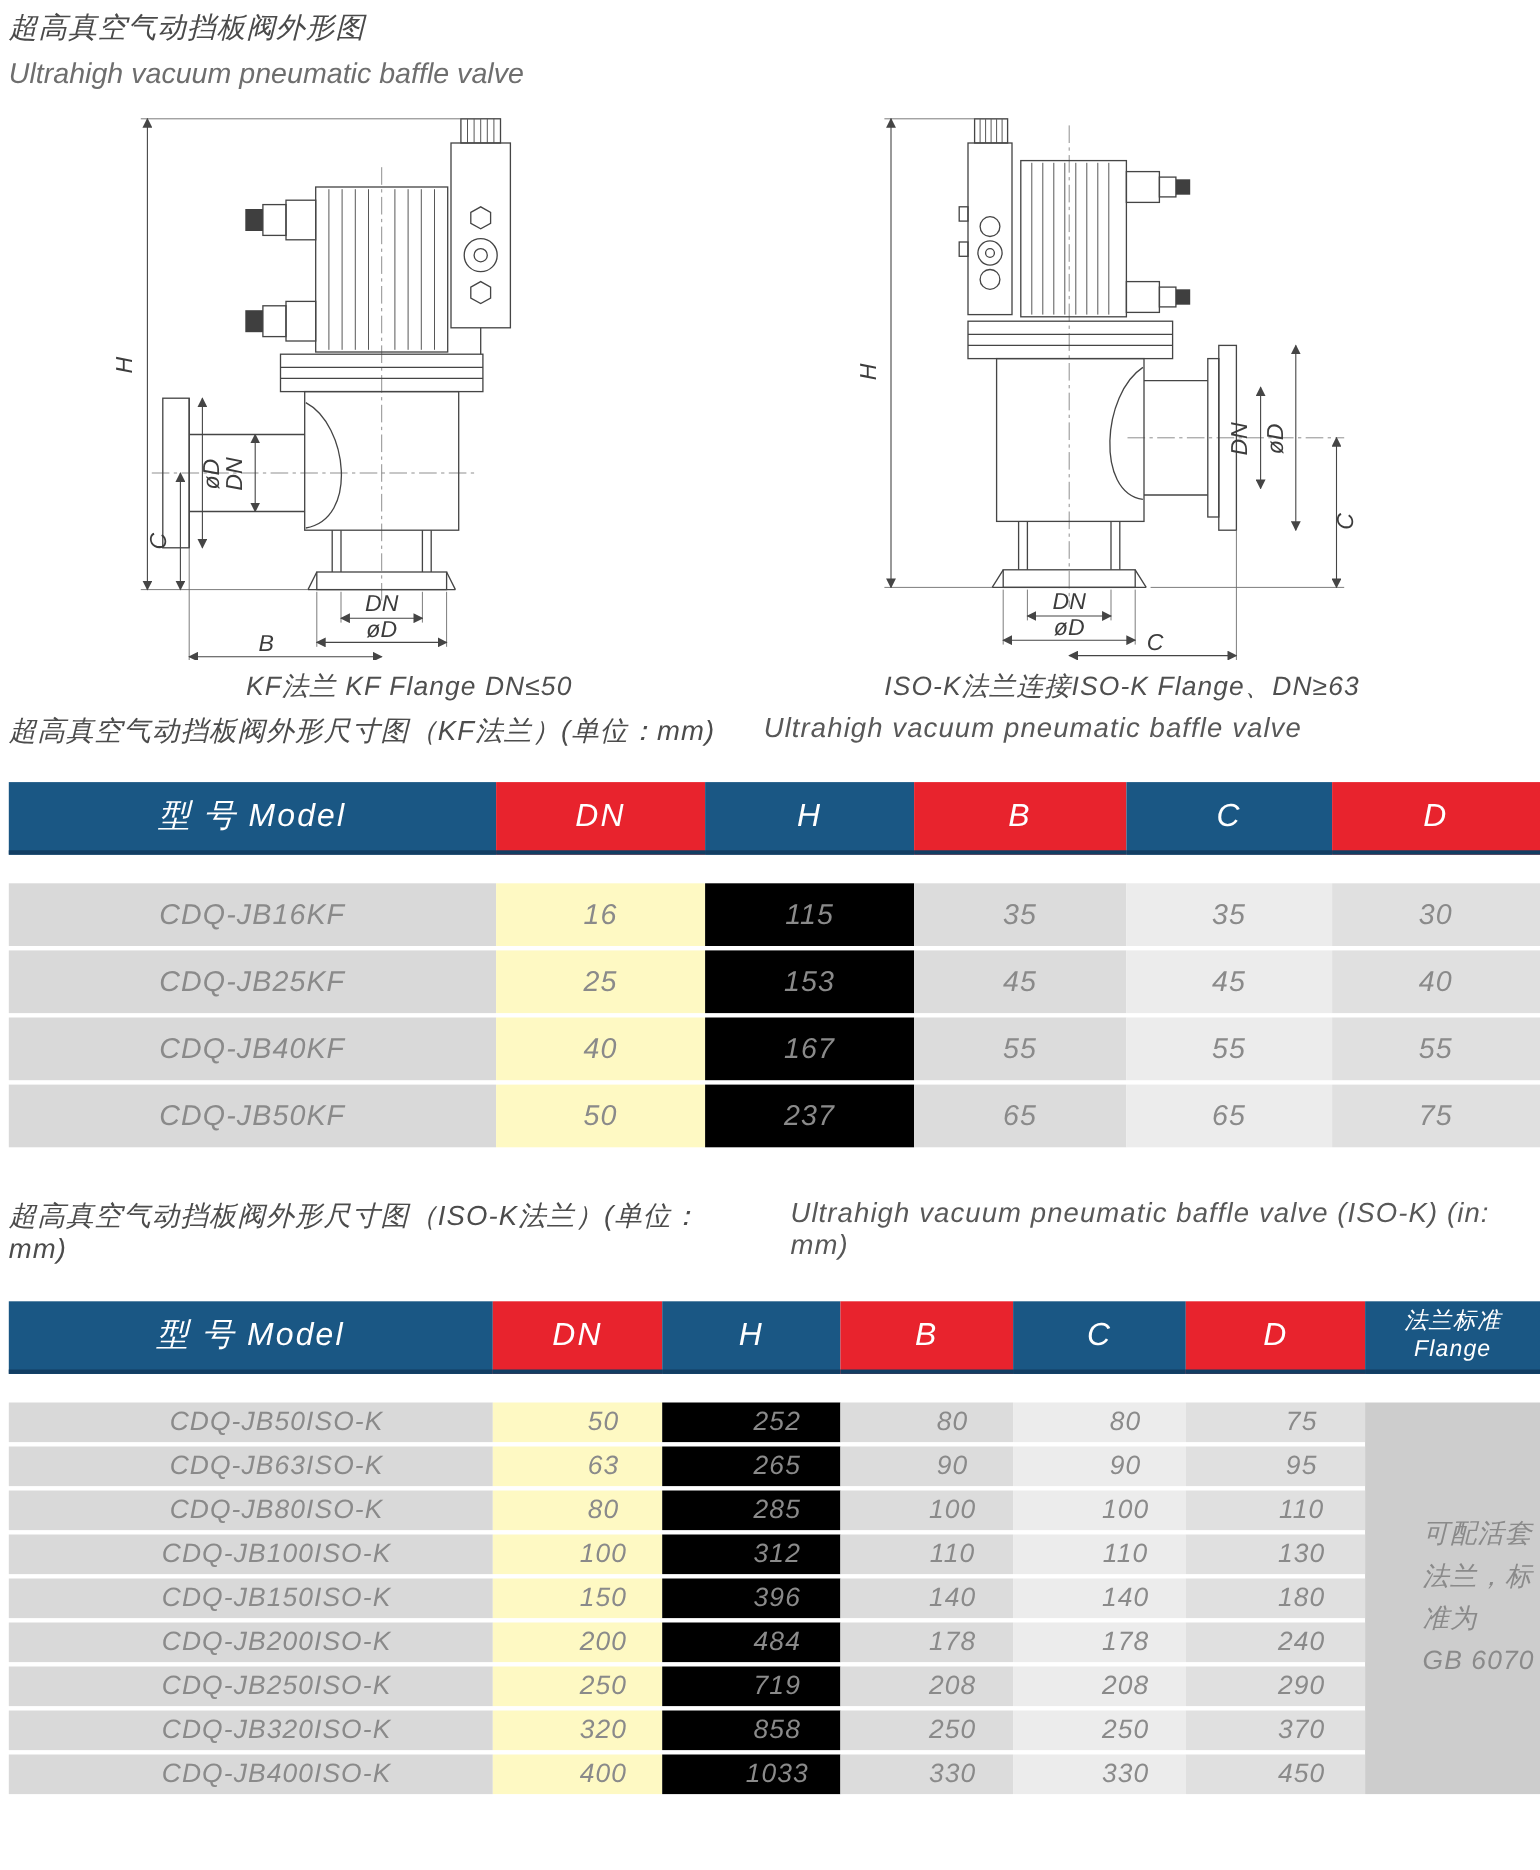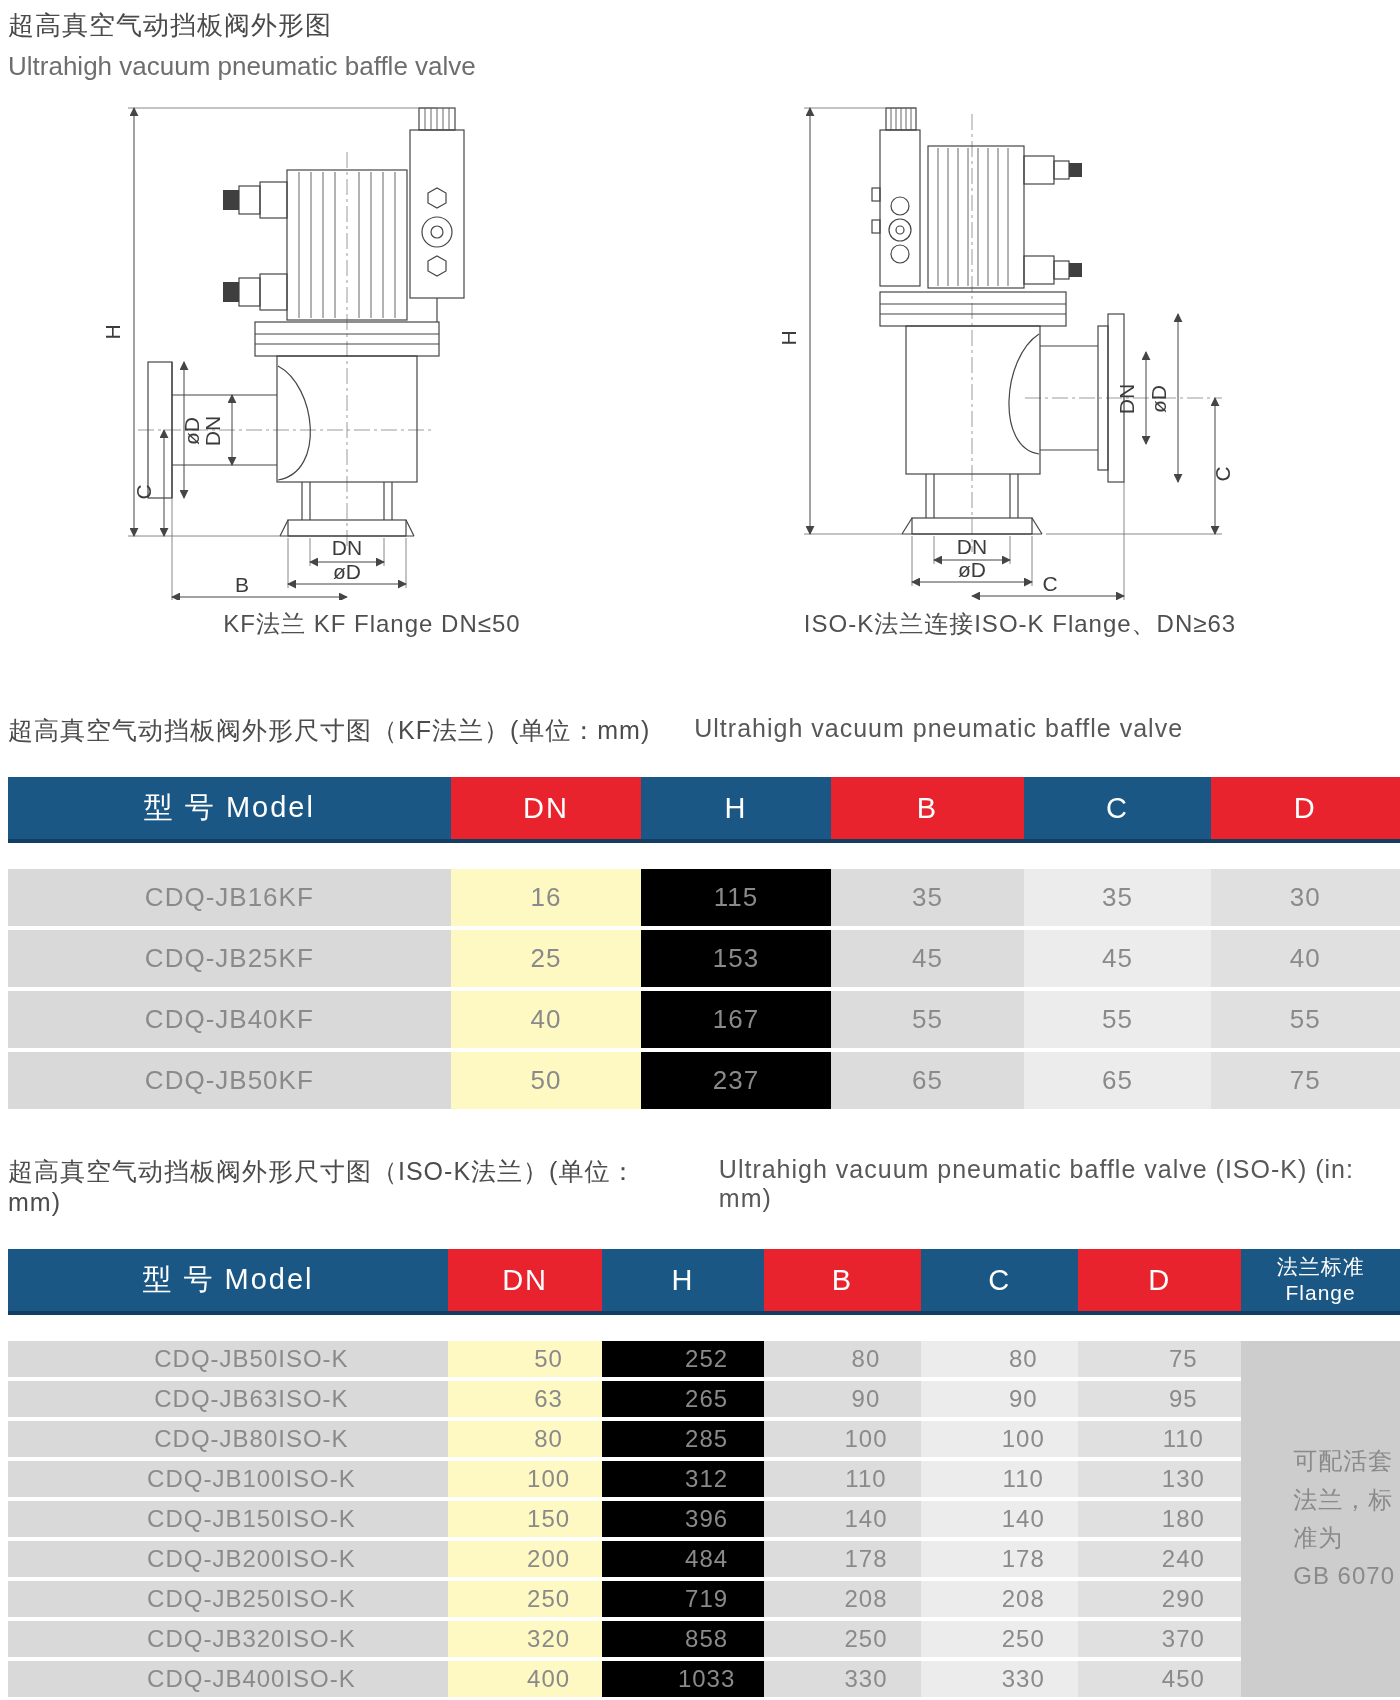--- a/index.html
+++ b/index.html
@@ -3,34 +3,34 @@
 <meta charset="utf-8">
 <style>
   * { box-sizing: border-box; margin: 0; padding: 0; }
   body {
     width: 1400px; height: 1700px;
     background: #ffffff;
     font-family: "Liberation Sans", "DejaVu Sans", sans-serif;
     overflow: hidden;
     color: #4e4e4e;
   }
-  .page { width: 1400px; padding-top: 8px; }
+  .page { width: 1400px; padding-top: 8px; font-style: italic; }
   .title-zh { font-size: 26px; font-weight: 400; color: #4a4a4a; margin: 0 0 8px 8px; letter-spacing: 1px; }
   .title-en { font-size: 26px; font-weight: 300; color: #6e6e6e; margin: 0 0 0 8px; }
 
   .drawings { display: flex; margin-top: 18px; height: 548px; }
   .fig { display: flex; flex-direction: column; align-items: center; }
   .fig-left  { margin-left: 92px; }
   .fig-right { margin-left: 58px; }
   .fig svg { display: block; }
   .caption { font-size: 24px; color: #4f4f4f; font-weight: 300; margin-top: 8px; letter-spacing: 1px; }
 
   .sec-title { display: flex; gap: 44px; margin-left: 8px; font-size: 25px; font-weight: 300; color: #4c4c4c; letter-spacing: 1px; }
   .sec-title .en { color: #585858; }
-  .sec-title-1 { margin-top: 66px; }
+  .sec-title-1 { }
   .sec-title-2 { margin-top: 46px; }
 
   .grid-table { margin-left: 8px; width: 1392px; row-gap: 4px; background: #fff; display: grid; border-radius: 15px; }
   #kf-table   { margin-top: 30px; grid-template-columns: 31.8% 13.7% 13.6% 13.9% 13.4% auto; grid-template-rows: 66px 18px repeat(4, 57px); }
   #isok-table { margin-top: 32px; grid-template-columns: 31.6% 11.1% 11.6% 11.3% 11.3% 11.7% auto; grid-template-rows: 66px 18px repeat(9, 36px); }
 
   .th { display: flex; align-items: center; justify-content: center; color: #fff;
         font-size: 29px; font-weight: 300; letter-spacing: 2px;
         border-bottom: 4px solid #123e63; }
   .th.blue { background: #1a5784; }

